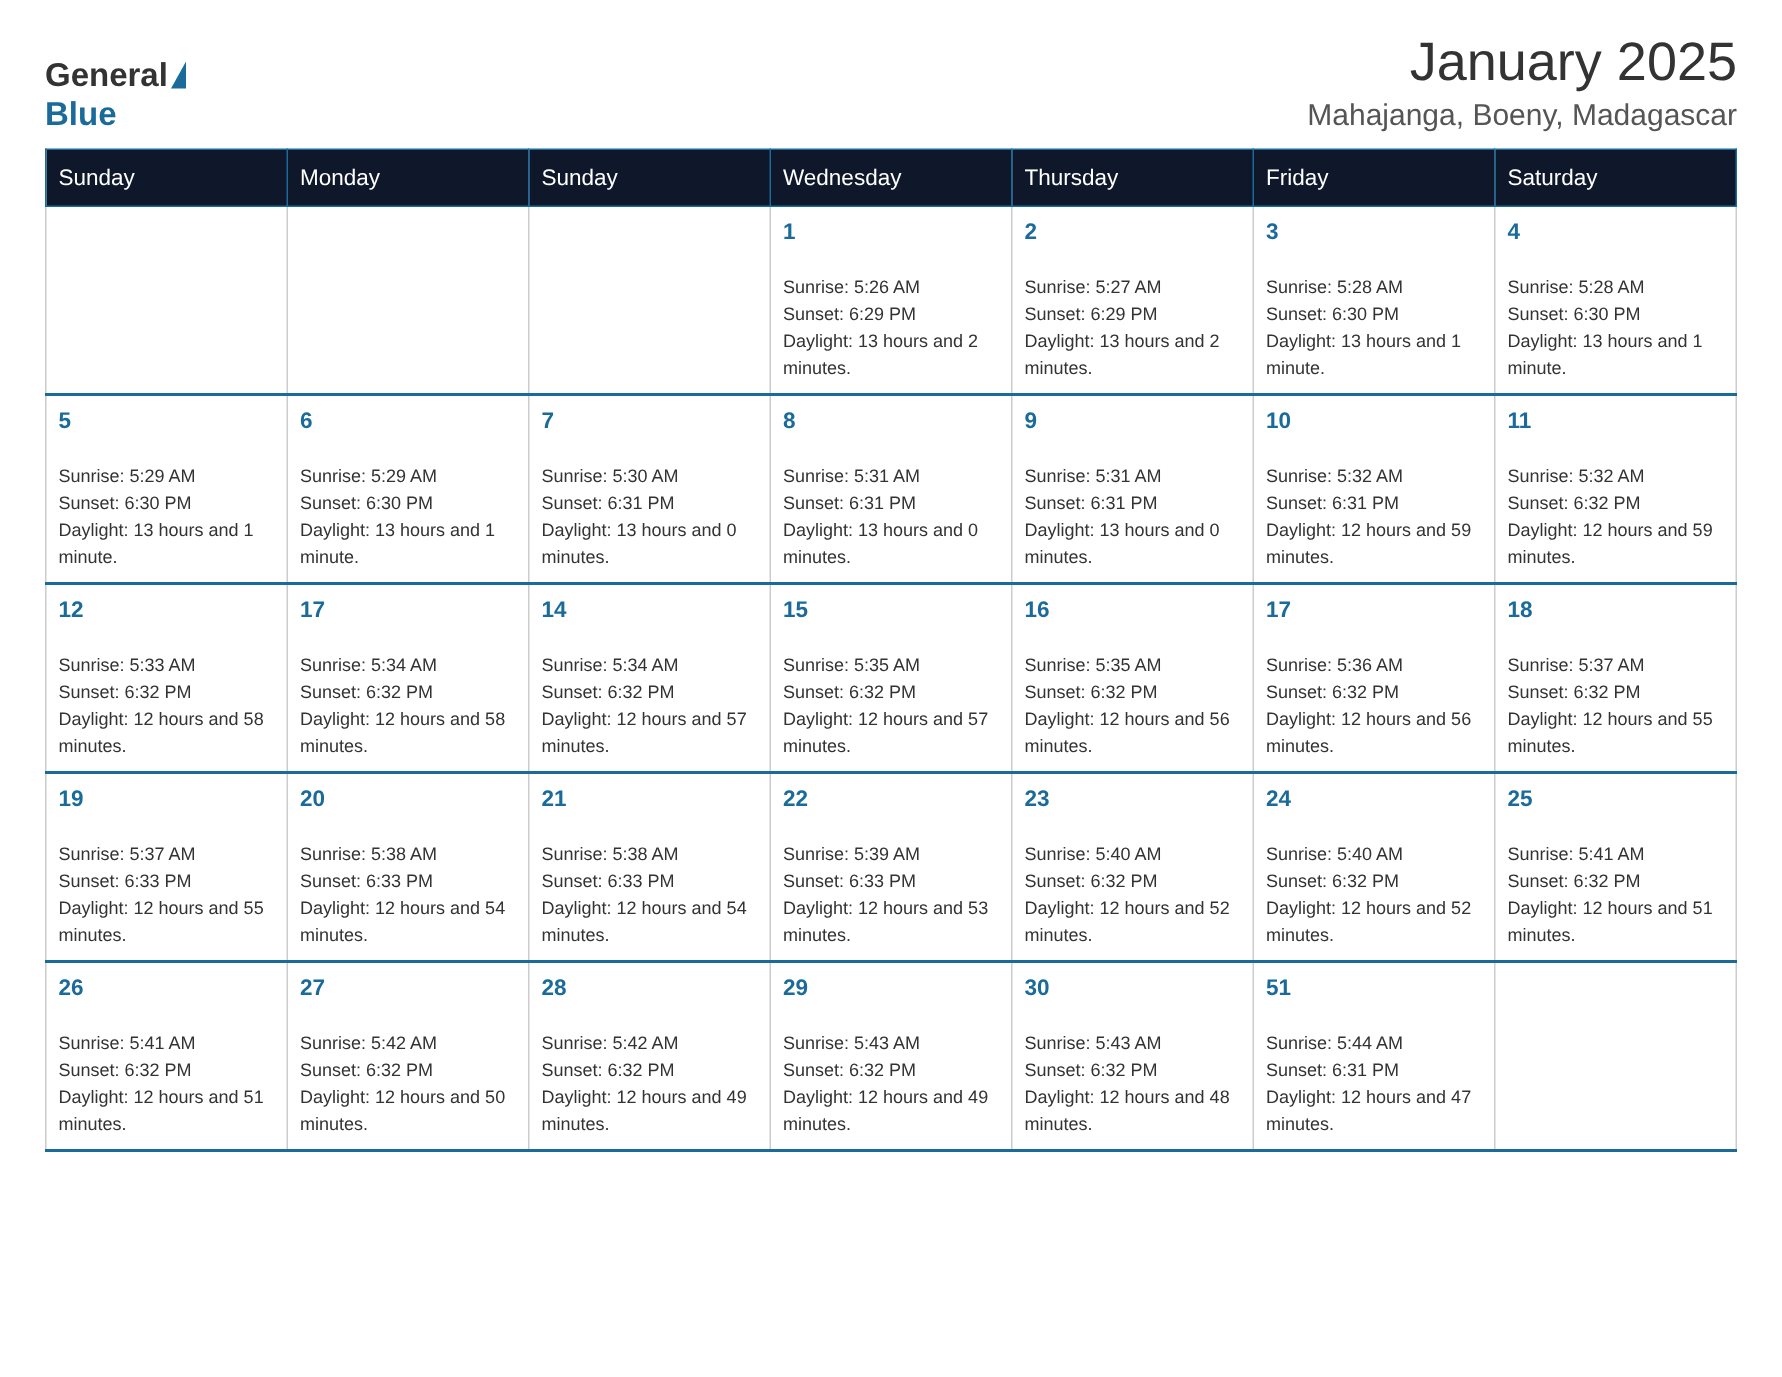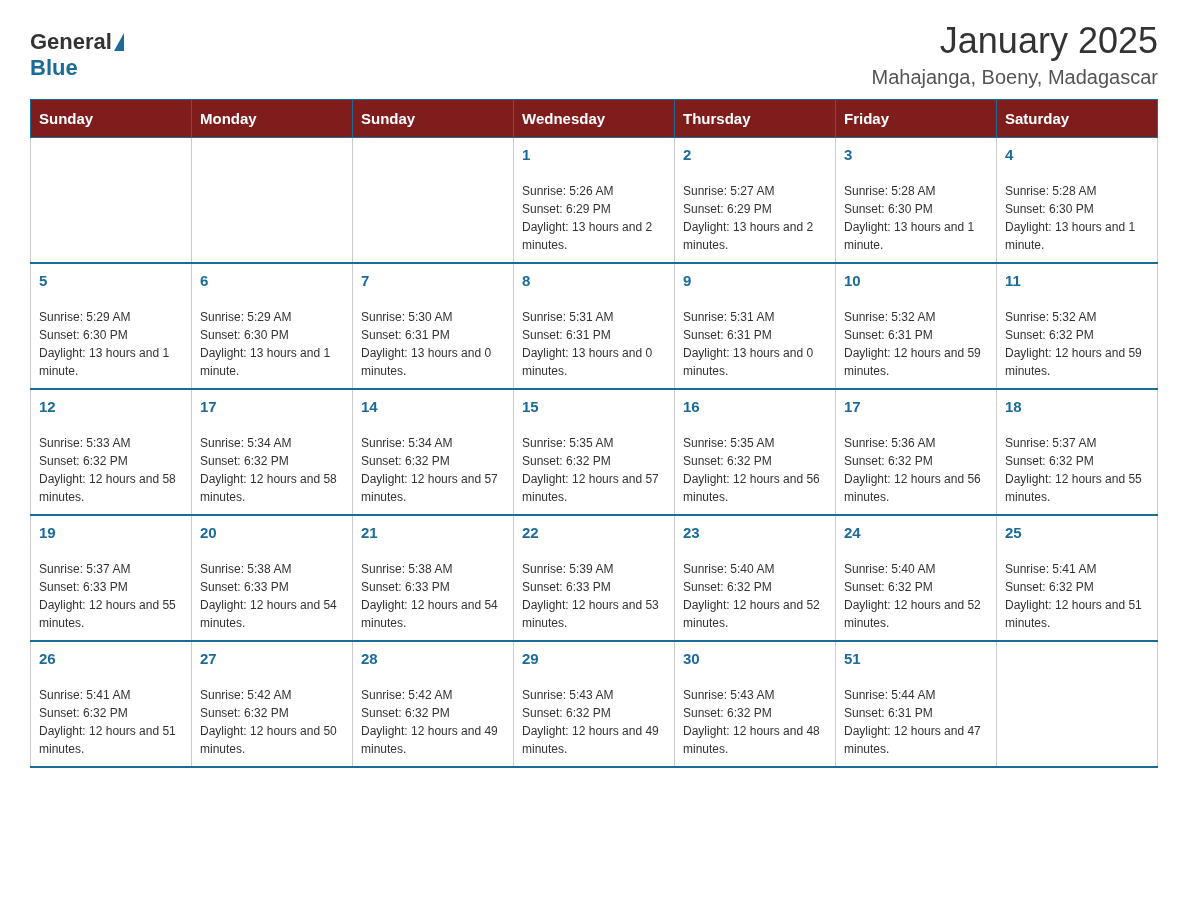--- a/index.html
+++ b/index.html
@@ -7,21 +7,21 @@
       font-family: Arial, sans-serif;
       background: #fff;
       color: #333;
       width: 1188px;
       min-height: 918px;
       padding: 20px 30px;
     }
     .header {
       display: flex;
       justify-content: space-between;
-      align-items: center;
+      align-items: flex-end;
       margin-bottom: 10px;
     }
     .logo {
       display: flex;
       flex-direction: column;
       align-items: flex-start;
     }
     .logo-text {
       font-size: 22px;
       font-weight: bold;
@@ -57,25 +57,25 @@
       font-size: 20px;
       color: #555;
       margin-top: 4px;
     }
     table {
       width: 100%;
       border-collapse: collapse;
       margin-top: 10px;
     }
     thead tr th {
-      background-color: #7f1d1d;
+      background-color: #0f172a;
       color: #fff;
       padding: 10px 8px;
       font-size: 15px;
-      font-weight: bold;
+      font-weight: normal;
       text-align: left;
       border: 1px solid #1a6b9a;
     }
     tbody tr td {
       vertical-align: top;
       padding: 8px;
       border: 1px solid #ccc;
       width: 14.28%;
       min-height: 100px;
       font-size: 12px;

